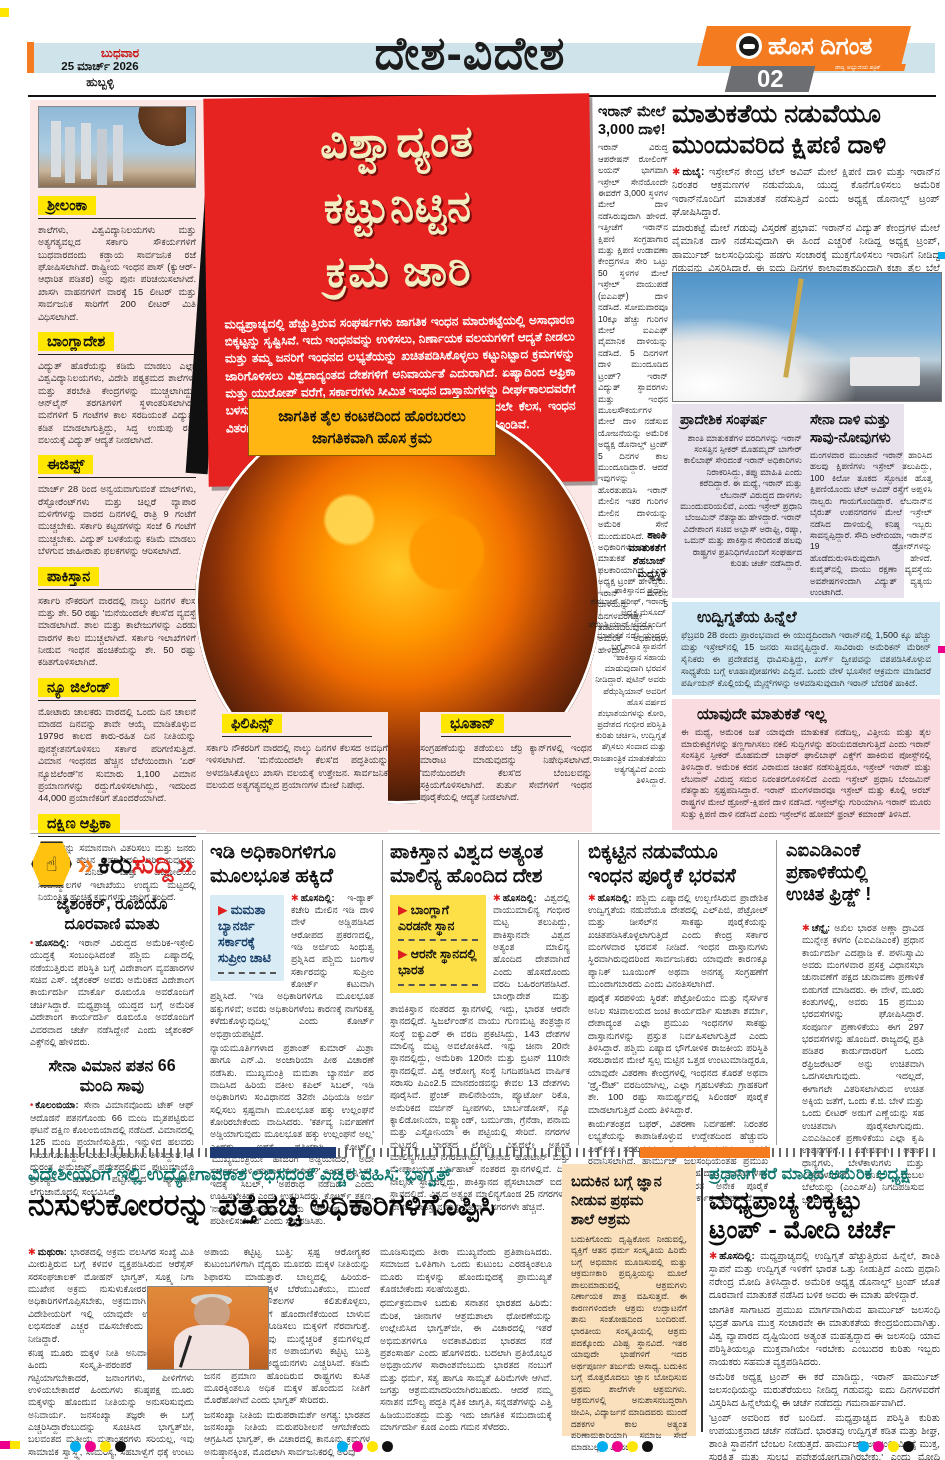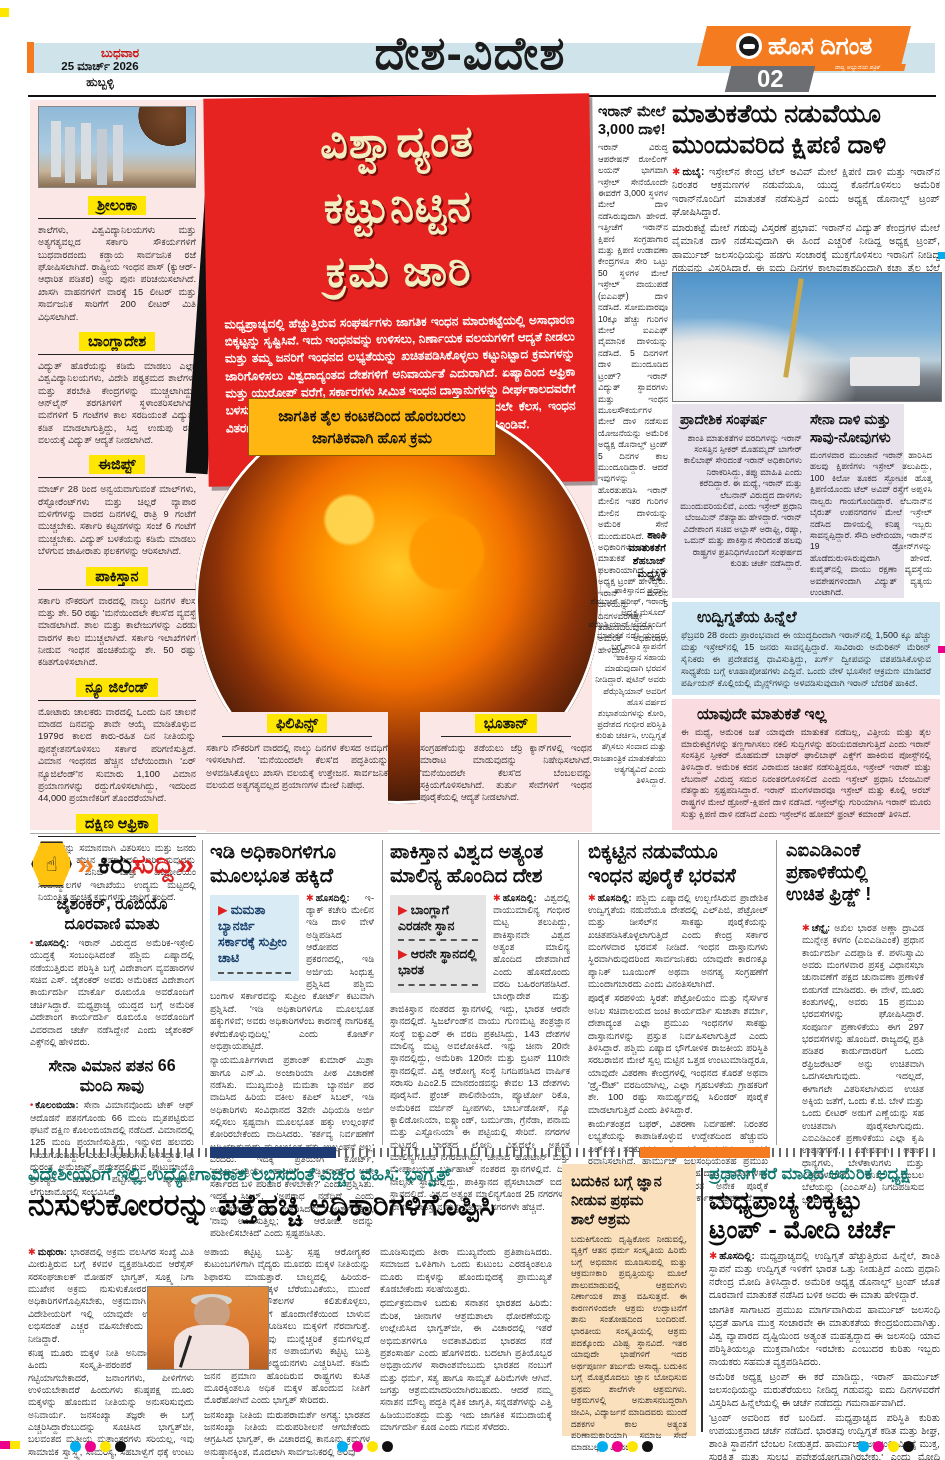--- a/index.html
+++ b/index.html
@@ -13,21 +13,21 @@
   
   .strip{background:#cfe4ea}
   .masthead{background:#f47b20;transform:skewX(-14deg);display:flex;align-items:center;justify-content:center;gap:6px}
   .masthead .inner{transform:skewX(14deg);display:flex;align-items:center;gap:6px}
   .globe{width:26px;height:26px;border-radius:50%;background:#1a1a1a;border:3px solid #fff;box-sizing:border-box;position:relative}
   .globe:after{content:"";position:absolute;left:4px;top:8px;width:12px;height:5px;background:#fff;border-radius:2px}
   .pagenum{background:#6d6e71;transform:skewX(-14deg);color:#fff;display:flex;align-items:center;justify-content:center;font-weight:bold;font-size:24px}
   .rule{background:#111}
   
   .pink{background:#fbe7e6}
-  .ysec{display:block;text-align:center;border-bottom:1.6px solid #222;padding-bottom:3px;margin:0 0 5px}
+  .ysec{display:block;text-align:left;border-bottom:1.6px solid #222;padding-bottom:3px;margin:0 0 5px}
   .ysec b{background:#ffe600;display:inline-block;padding:1px 9px;font-size:14.5px;color:#111}
   .csec{margin-bottom:9px}
   .photo-refinery{background:linear-gradient(180deg,#8fb9d8 0%,#aecde2 55%,#c8b49a 80%,#8a6f52 100%);border:1px solid #888}
   .photo-refinery:before{content:"";position:absolute;left:8%;top:18%;width:6%;height:70%;background:#d8dde2;box-shadow:14px 6px 0 #cdd4da,30px 2px 0 #d8dde2,46px 8px 0 #c4cbd2,62px 4px 0 #d2d8de}
   .photo-refinery:after{content:"";position:absolute;right:6%;top:0;width:34%;height:55%;background:radial-gradient(ellipse at 70% 20%,#7a4a2a 0%,#5a351d 60%,transparent 61%)}
   
   .ribbon{background:#101010;transform:rotate(4deg)}
   .redbox{background:#e62320;transform:rotate(-0.8deg);box-shadow:3px 4px 0 rgba(0,0,0,.35)}
   .lead-hl{color:#f3eec2;font-weight:bold;text-align:center;font-size:43px;line-height:1.5;letter-spacing:1px;text-shadow:2px 2px 0 #7a0e0c}
   .lead-bd{color:#fff;font-size:12px;line-height:1.45;text-align:justify;font-weight:bold}
@@ -54,21 +54,21 @@
   
   .hex{width:42px;height:42px;background:#ffc20e;border:3px solid #2b2b2b;clip-path:polygon(25% 3%,75% 3%,97% 50%,75% 97%,25% 97%,3% 50%);display:flex;align-items:center;justify-content:center;font-size:20px}
   .chev{font-weight:bold;font-size:30px;line-height:1}
   .kiru-title{font-weight:bold;font-size:26px}
   
   .pq{float:left;margin:3px 7px 3px 0;padding:7px 8px;box-sizing:border-box}
   .pq .row{font-weight:bold;font-size:12.5px;line-height:1.3;color:#143a66;border-bottom:2px dashed #555;padding-bottom:5px;margin-bottom:5px}
   .pq .row:last-child{margin-bottom:0}
   .pq .arr{color:#e02020;margin-right:3px}
   .pq-blue{background:#d9ecf5}
-  .pq-yel{background:#e5e5e5}
+  .pq-yel{background:#fde047}
   .pq-yel .row{color:#111}
   .vr{background:#9a9a9a;width:1px}
   .ticks{background:repeating-linear-gradient(90deg,#6a6a6a 0 2px,transparent 2px 7px)}
   
   .kicker{font-weight:bold;font-size:18px;color:#0f766e}
   .bigline{font-weight:bold;font-size:30px;color:#0a0a0a;line-height:1.1}
   .photo-bhagwat{background:linear-gradient(180deg,#e08a3c 0%,#d9772e 60%,#b85f22 100%);border:1px solid #888;overflow:hidden}
   .photo-bhagwat .head{position:absolute;left:38%;top:12%;width:30%;height:38%;background:#caa083;border-radius:50% 50% 45% 45%}
   .photo-bhagwat .hair{position:absolute;left:36%;top:8%;width:34%;height:16%;background:#d8d4cf;border-radius:50%}
   .photo-bhagwat .bodyshape{position:absolute;left:22%;top:46%;width:62%;height:60%;background:#f3e3e0;border-radius:40% 40% 0 0}
@@ -238,21 +238,21 @@
     <span>ಸೇನಾ ವಿಮಾನವೊಂದು ಟೇಕ್ ಆಫ್ ಆದೊಡನೆ ಪತನಗೊಂಡು 66 ಮಂದಿ ಮೃತಪಟ್ಟಿರುವ ಘಟನೆ ದಕ್ಷಿಣ ಕೊಲಂಬಿಯಾದಲ್ಲಿ ನಡೆದಿದೆ. ವಿಮಾನದಲ್ಲಿ 125 ಮಂದಿ ಪ್ರಯಾಣಿಸುತ್ತಿದ್ದು, ಇನ್ನುಳಿದ ಹಲವರು ಗಾಯಗೊಂಡಿದ್ದಾರೆ ಎಂದು ಅಧಿಕಾರಿಗಳು ತಿಳಿಸಿದ್ದಾರೆ. ಈ ದುರಂತ ಅಮೆಜಾನ್ ಪ್ರದೇಶದಲ್ಲಿರುವ ಪುಟುಮಾಯೊ ಪ್ರಾಂತ್ಯದ ದೂರದ ಪಟ್ಟಣವಾದ ಪ್ಯೂರ್ಟೋ ಲೆಗುಜಾಮೊದಲ್ಲಿ ಸಂಭವಿಸಿದೆ.</span>
   </p>
 </div>
 
 <div class="abs" style="left:210px;top:840px;width:164px">
   <div class="h-col" style="margin-bottom:4px">
     <div>ಇಡಿ ಅಧಿಕಾರಿಗಳಿಗೂ</div>
     <div>ಮೂಲಭೂತ ಹಕ್ಕಿದೆ</div>
   </div>
   <div>
-    <div class="pq pq-blue" style="width:89px">
+    <div class="pq pq-blue" style="width:74px">
       <div class="row"><span class="arr">▶</span><span>ಮಮತಾ ಬ್ಯಾನರ್ಜಿ ಸರ್ಕಾರಕ್ಕೆ ಸುಪ್ರೀಂ ಚಾಟಿ</span></div>
     </div>
     <p class="bd" style="margin:0">
       <span class="star">✱</span><span class="dl">ಹೊಸದಿಲ್ಲಿ:</span>
       <span>ಇ-ಡ್ಯಾಕ್ ಕಚೇರಿ ಮೇಲಿನ ಇಡಿ ದಾಳಿ ವೇಳೆ ಅಡ್ಡಿಪಡಿಸಿದ ಆರೋಪದ ಪ್ರಕರಣದಲ್ಲಿ, ಇಡಿ ಅರ್ಜಿಯ ಸಿಂಧುತ್ವ ಪ್ರಶ್ನಿಸಿದ ಪಶ್ಚಿಮ ಬಂಗಾಳ ಸರ್ಕಾರವನ್ನು ಸುಪ್ರೀಂ ಕೋರ್ಟ್ ಕಟುವಾಗಿ ಪ್ರಶ್ನಿಸಿದೆ. 'ಇಡಿ ಅಧಿಕಾರಿಗಳಿಗೂ ಮೂಲಭೂತ ಹಕ್ಕುಗಳಿವೆ; ಅವರು ಅಧಿಕಾರಿಗಳೆಂಬ ಕಾರಣಕ್ಕೆ ನಾಗರಿಕತ್ವ ಕಳೆದುಕೊಳ್ಳುವುದಿಲ್ಲ' ಎಂದು ಕೋರ್ಟ್ ಅಭಿಪ್ರಾಯಪಟ್ಟಿದೆ.</span>
     </p>
     <p class="bd" style="margin:2px 0 0">ನ್ಯಾಯಮೂರ್ತಿಗಳಾದ ಪ್ರಶಾಂತ್ ಕುಮಾರ್ ಮಿಶ್ರಾ ಹಾಗೂ ಎನ್.ವಿ. ಅಂಜಾರಿಯಾ ಪೀಠ ವಿಚಾರಣೆ ನಡೆಸಿತು. ಮುಖ್ಯಮಂತ್ರಿ ಮಮತಾ ಬ್ಯಾನರ್ಜಿ ಪರ ವಾದಿಸಿದ ಹಿರಿಯ ವಕೀಲ ಕಪಿಲ್ ಸಿಬಲ್, ಇಡಿ ಅಧಿಕಾರಿಗಳು ಸಂವಿಧಾನದ 32ನೇ ವಿಧಿಯಡಿ ಅರ್ಜಿ ಸಲ್ಲಿಸಲು ಸ್ಪಷ್ಟವಾಗಿ ಮೂಲಭೂತ ಹಕ್ಕು ಉಲ್ಲಂಘನೆ ಕೋರಿರಬೇಕೆಂದು ವಾದಿಸಿದರು. 'ಕರ್ತವ್ಯ ನಿರ್ವಹಣೆಗೆ ಅಡ್ಡಿಯಾಗುವುದು ಮೂಲಭೂತ ಹಕ್ಕು ಉಲ್ಲಂಘನೆ ಅಲ್ಲ' ಎಂದರು. ಇದಕ್ಕೆ ಪ್ರತಿಯಾಗಿ ಕೋರ್ಟ್, 'ಮುಖ್ಯಮಂತ್ರಿಯೇ ಹಾಜರಿಗೆ ಅಡ್ಡಿಯಾದರೆ, ಅದೇ ಸರ್ಕಾರದ ಬಳಿ ಪರಿಹಾರ ಕೇಳಬೇಕೇ?' ಎಂದು ಪ್ರಶ್ನಿಸಿತು. ಇದಕ್ಕೆ ಸಿಬಲ್, 'ಅಪರಾಧ ನಡೆದಿದೆ ಎಂದು ಊಹಿಸಬೇಕಿದೆ' ಎಂದು ಉತ್ತರಿಸಿದರು. ಕೋರ್ಟ್ ತಕ್ಷಣ, 'ನಾವು ಊಹಿಸುತ್ತಿಲ್ಲ; ಅದು ಆರೋಪ. ಅದನ್ನು ಪರಿಶೀಲಿಸಬೇಕಿದೆ' ಎಂದು ಸ್ಪಷ್ಟಪಡಿಸಿತು.</p>
   </div>
 </div>
 

